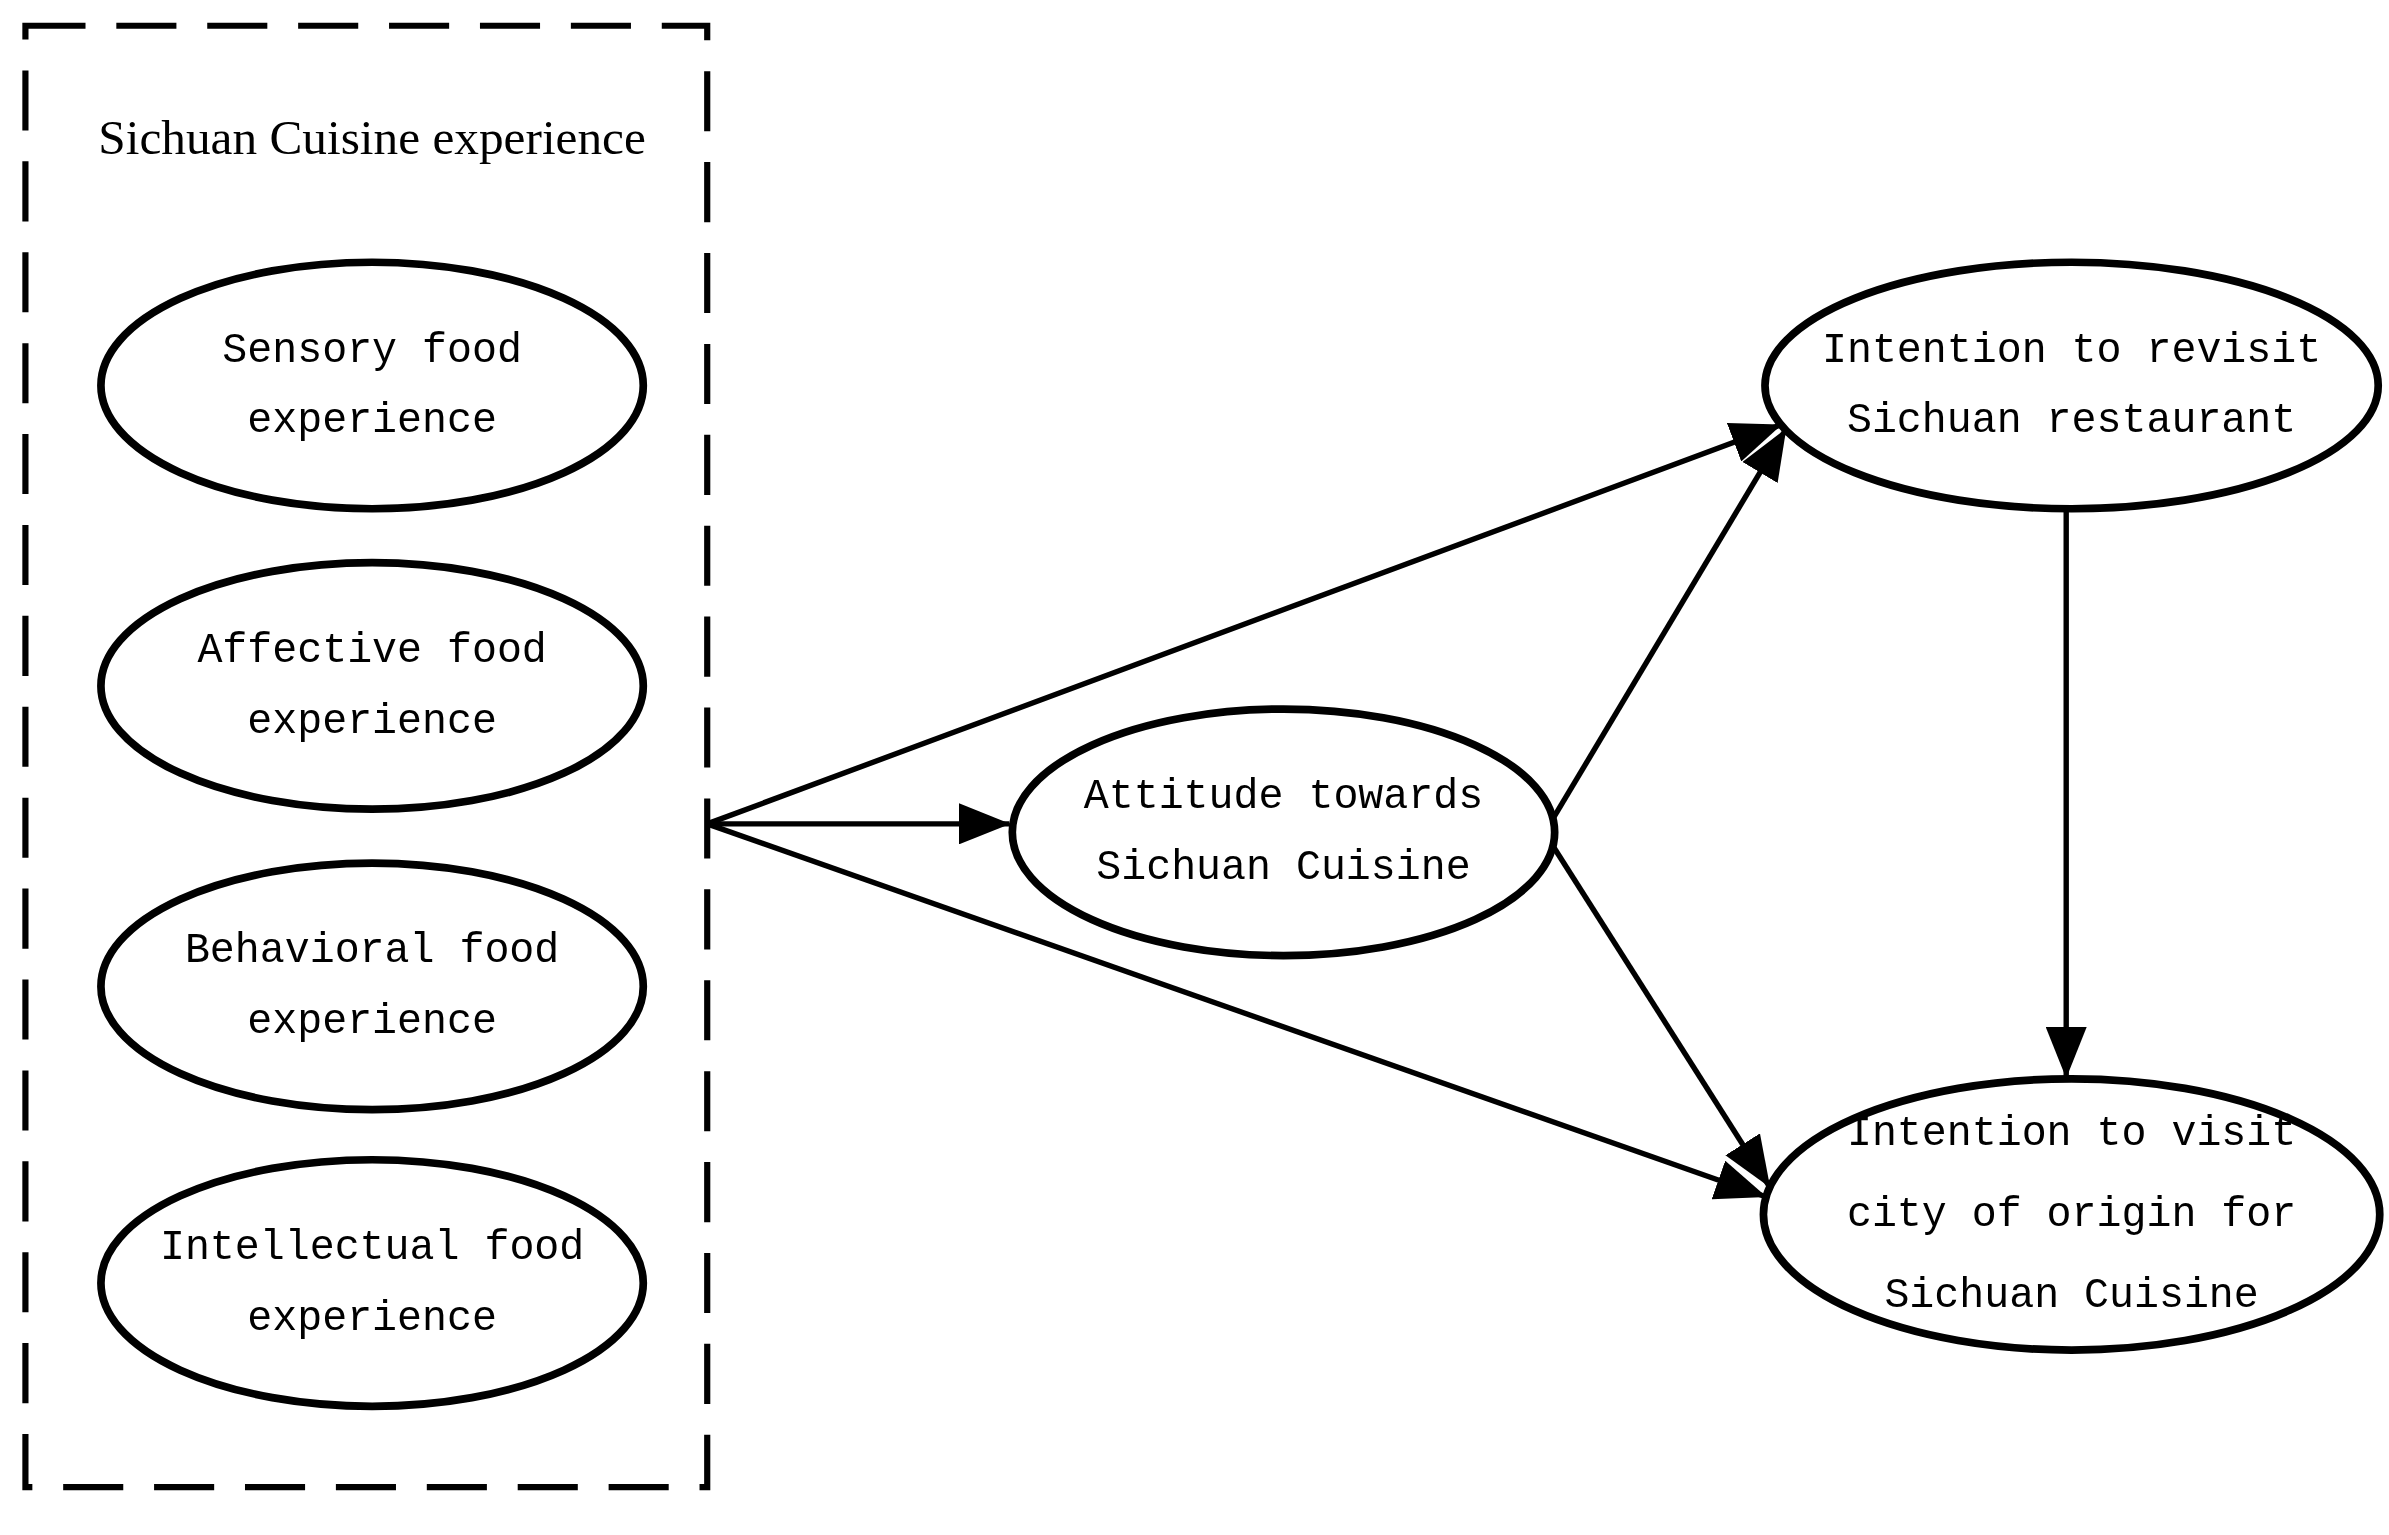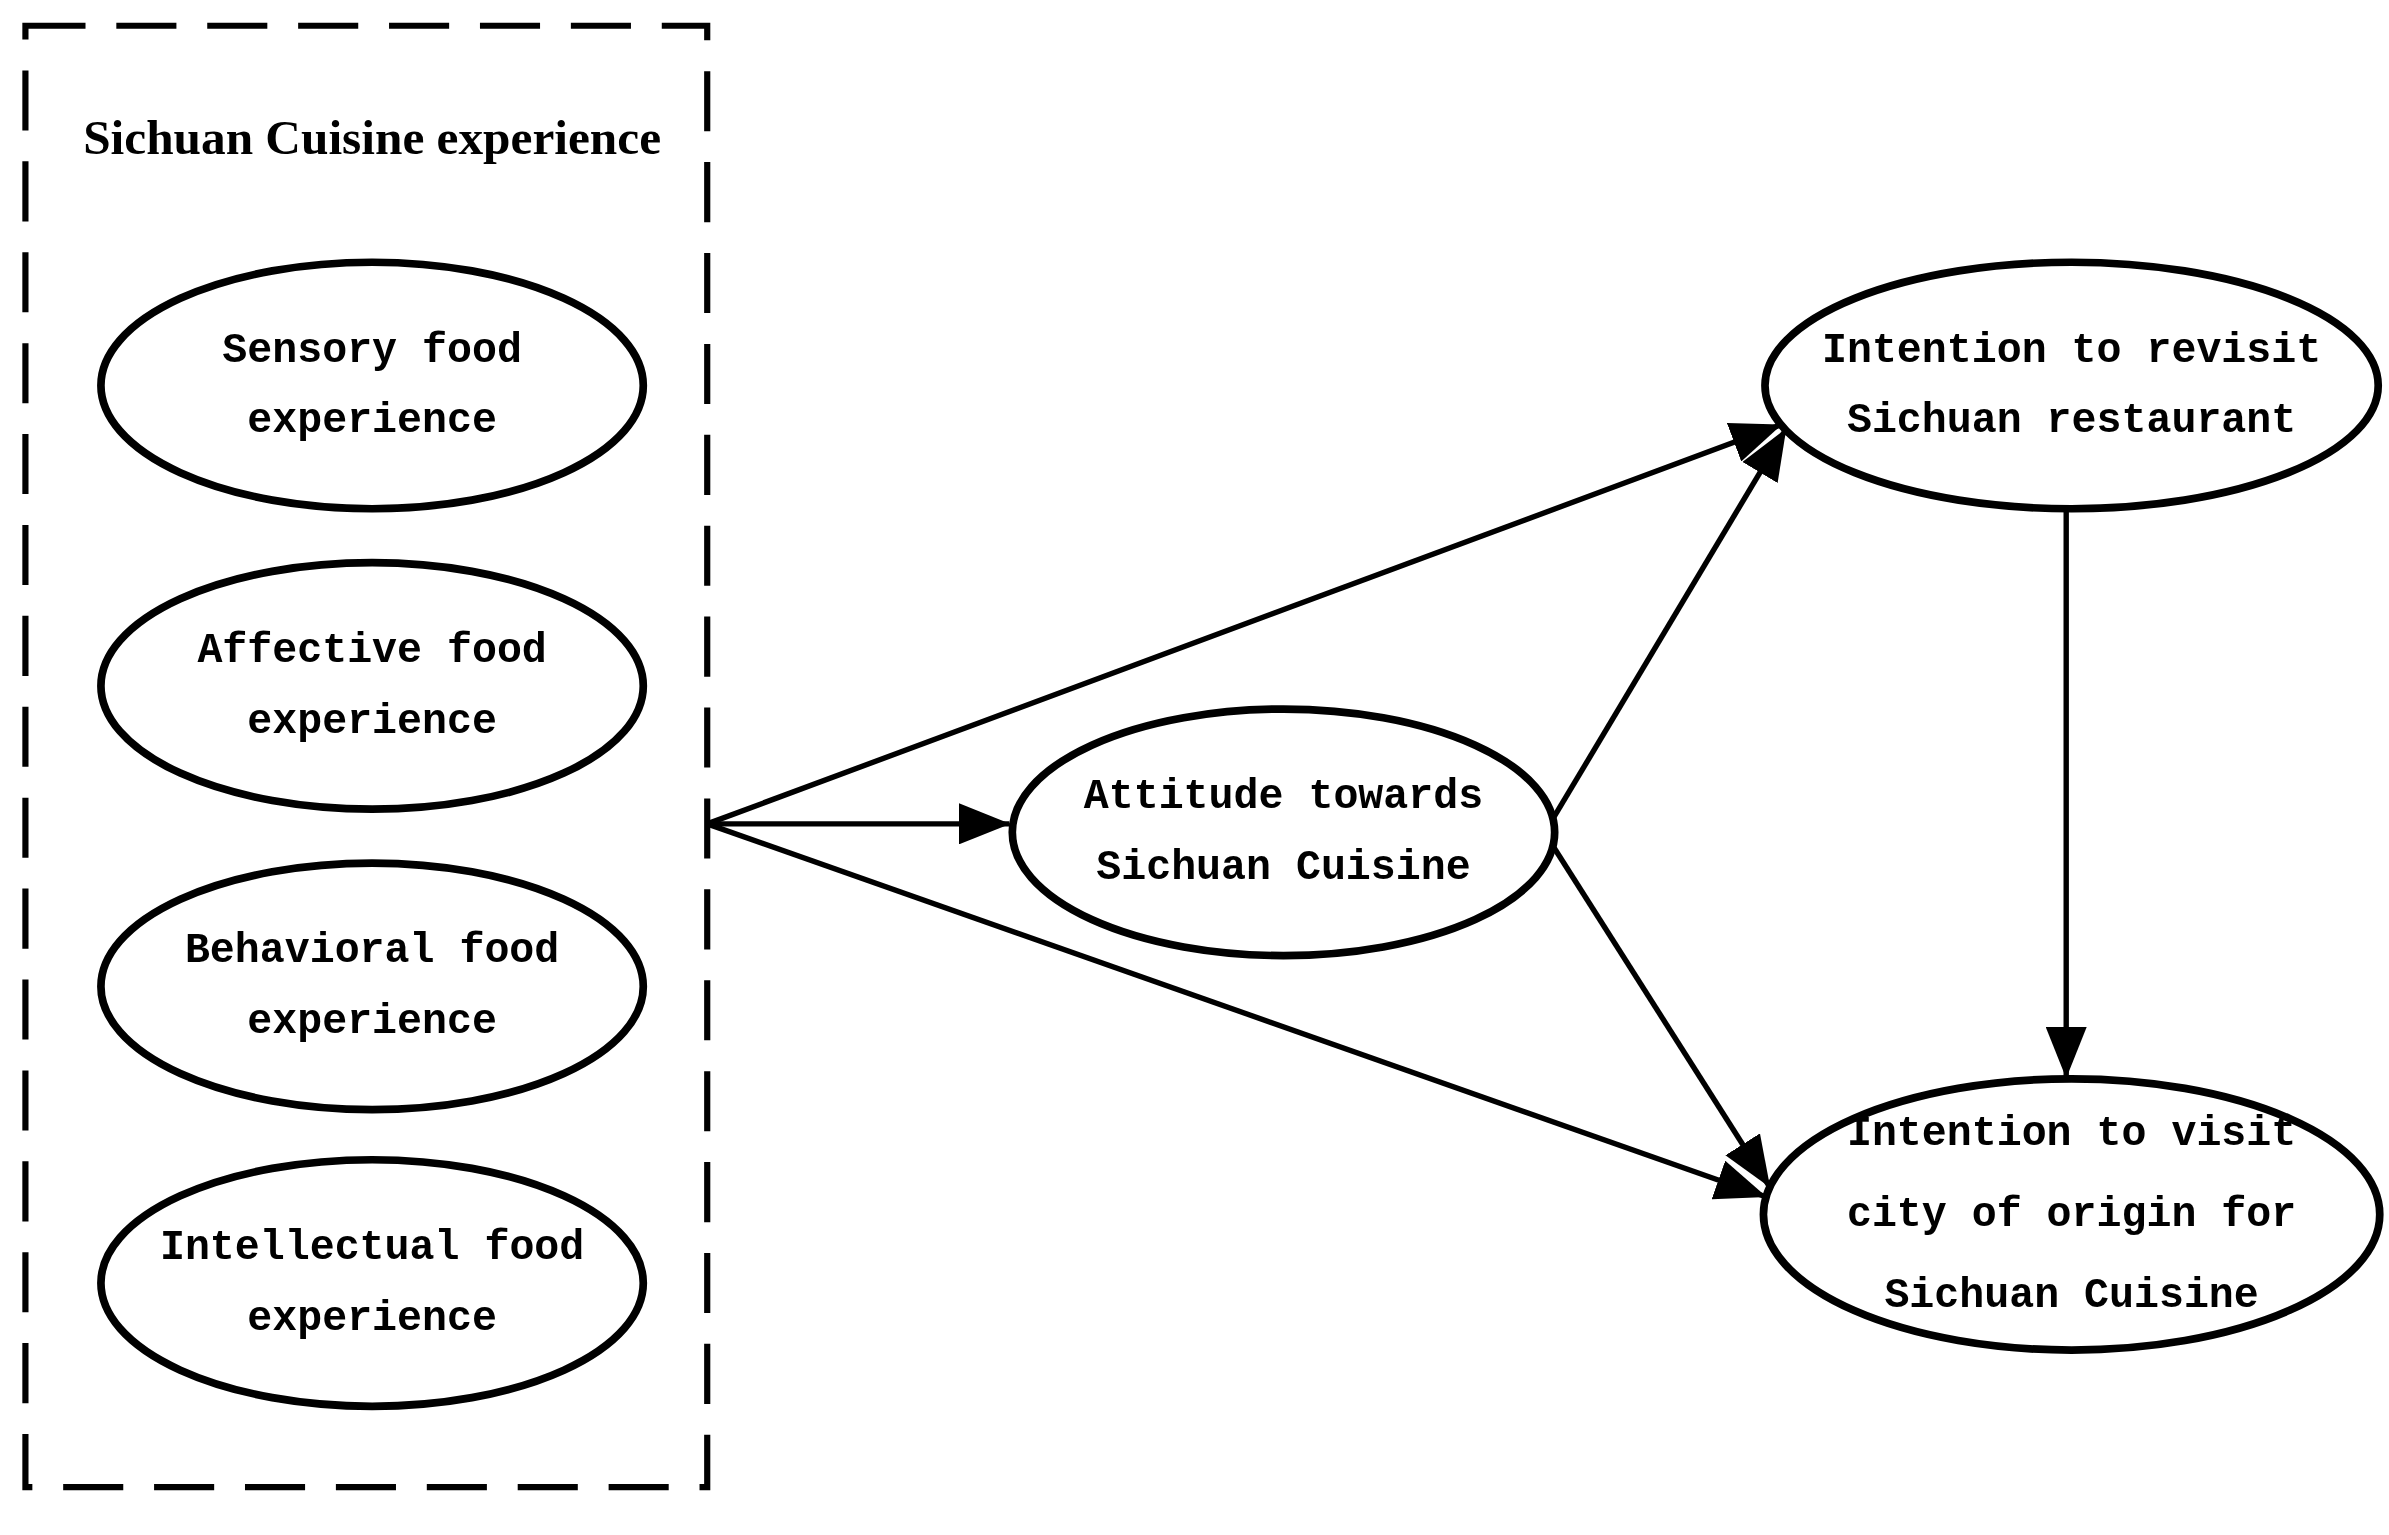--- a/index.html
+++ b/index.html
@@ -8,21 +8,20 @@
     background: #ffffff;
     width: 2389px;
     height: 1536px;
     overflow: hidden;
   }
   #canvas-wrap {
     position: relative;
     width: 2389px;
     height: 1088px;
     background: #ffffff;
-    font-weight: bold;
   }
   svg { display: block; }
   .group-title {
     font-family: "Liberation Serif", serif;
     font-size: 64px;
     fill: #000000;
   }
   .node-label {
     font-family: "Liberation Mono", monospace;
     font-size: 54px;

